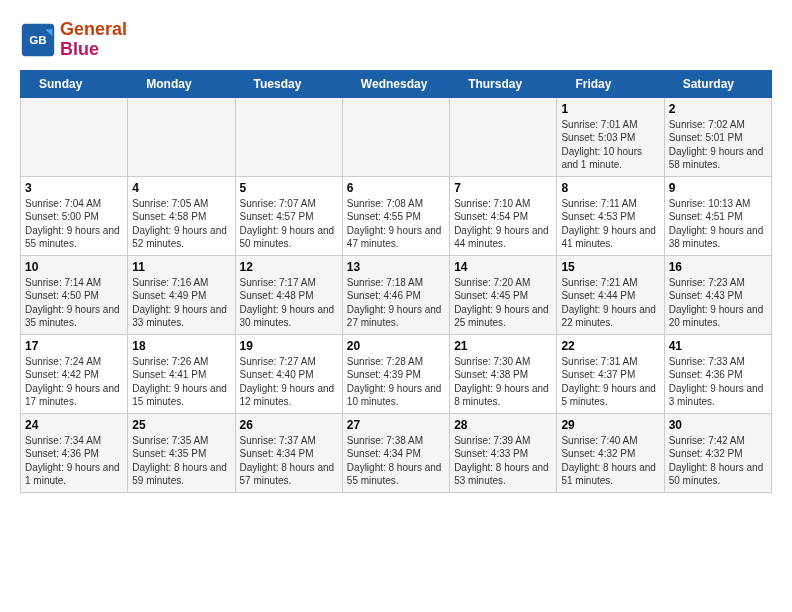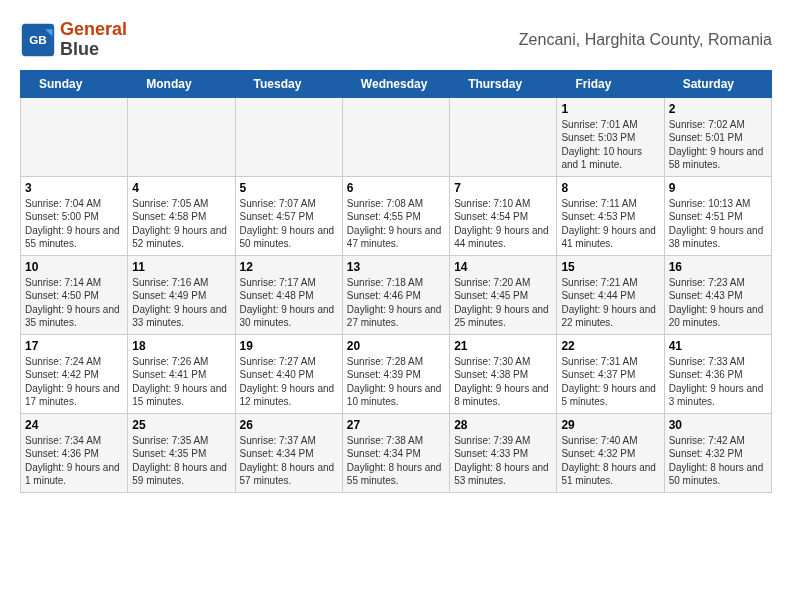--- a/index.html
+++ b/index.html
@@ -93,25 +93,24 @@
 
 <div class="header-area">
   <div class="logo">
     <svg class="logo-icon" viewBox="0 0 40 40">
       <rect x="2" y="2" width="36" height="36" rx="4" fill="#1a5fa8"></rect>
       <text x="20" y="24" text-anchor="middle" fill="white" font-size="13" font-weight="bold" font-family="Arial">GB</text>
       <polygon points="28,8 36,8 36,16" fill="#4db8ff" opacity="0.8"></polygon>
     </svg>
     <div class="logo-text">
       <span>General</span><br>
-      <span style="color:#404040">Blue</span>
+      <span style="color:#be185d">Blue</span>
     </div>
   </div>
   <div class="title-area">
-    <div class="subtitle">Zencani, Harghita County, Romania</div>
   </div>
 </div>
 
 <table>
   <thead>
     <tr id="header-row">
         <th>Sunday</th>
         <th>Monday</th>
         <th>Tuesday</th>
         <th>Wednesday</th>

